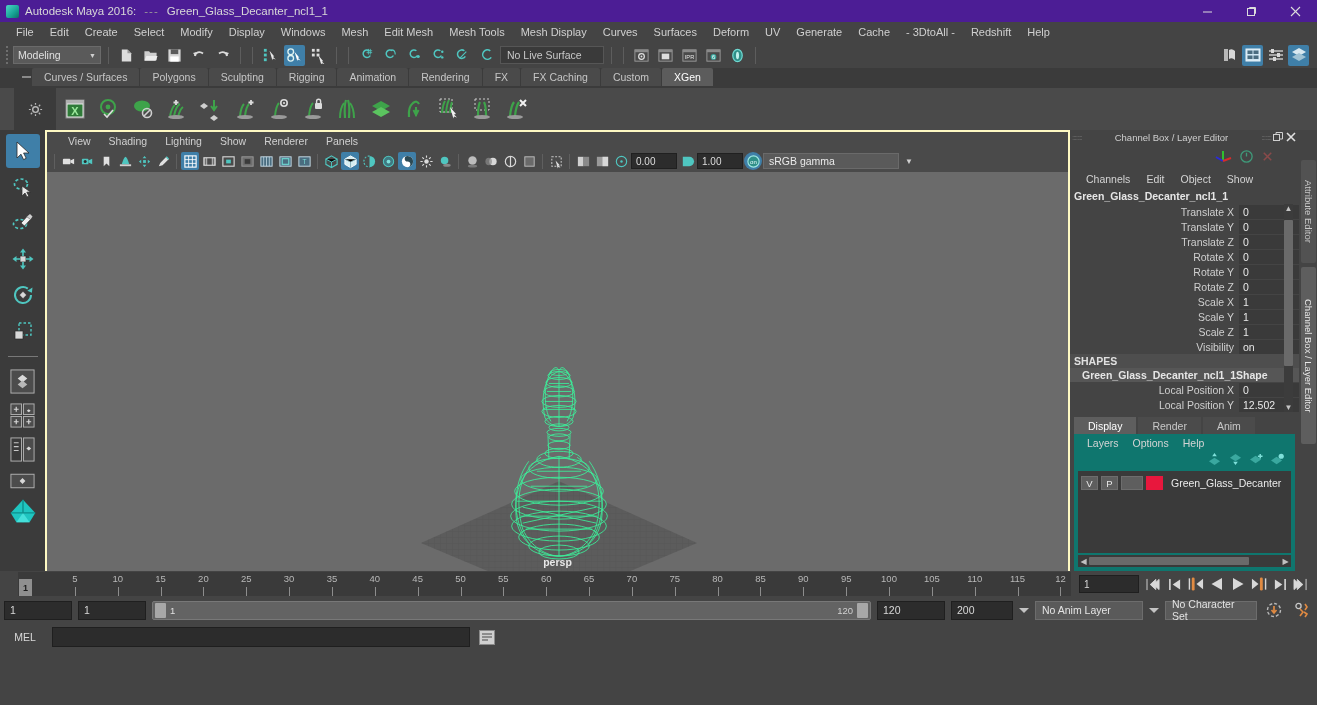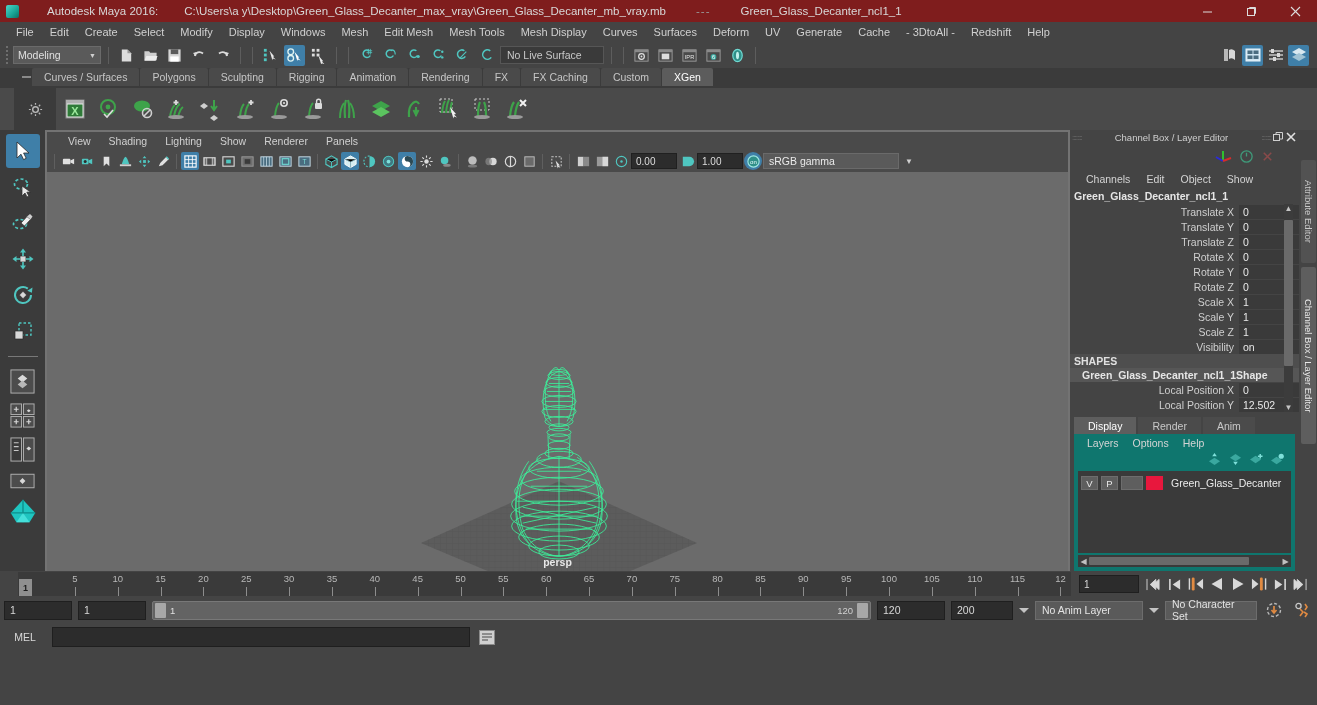--- a/index.html
+++ b/index.html
@@ -7,22 +7,22 @@
     width:1317px; height:705px;
     background:#444444;
     font-family:"Liberation Sans", sans-serif;
     font-size:11px;
     color:#c8c8c8;
     overflow:hidden;
     position:relative;
   }
   
   .titlebar{
-    height:22px; background:#7f1d1d; display:flex; align-items:center;
-    padding-left:6px; font-size:11.5px; color:#d8d8d8;gap:22px;
+    height:22px; background:#4c1d95; display:flex; align-items:center;
+    padding-left:6px; font-size:11.5px; color:#d8d8d8;
   }
   .title-icon{
     width:13px;height:13px;margin-right:6px;border-radius:2px;
     background:linear-gradient(135deg,#4fd6c8 0%,#17a495 60%,#0d6e64 100%);
     flex:none;
   }
   .title-text{white-space:nowrap;}
   .title-sep{margin:0 8px;color:#9a9a9a;letter-spacing:1px;}
   .title-obj{color:#d8d8d8;}
   .win-btns{margin-left:auto;display:flex;height:22px;}
@@ -74,21 +74,21 @@
   .main{display:flex;height:441px;}
   .toolbox{
     width:45px;background:#3b3b3b;display:flex;flex-direction:column;align-items:center;
     padding-top:4px;gap:2px;flex:none;
   }
   .tool{width:34px;height:34px;display:flex;align-items:center;justify-content:center;border-radius:3px;}
   .tool.active{background:#3f7fa8;}
   .toolbox-sep{width:30px;height:1px;background:#787878;margin:6px 0;}
   .tool-sm{width:32px;height:26px;display:flex;align-items:center;justify-content:center;}
   
-  .viewwrap{flex:1;display:flex;flex-direction:column;background:#737373;padding:2px 2px 0 2px;}
+  .viewwrap{flex:1;display:flex;flex-direction:column;background:#fef9c3;padding:2px 2px 0 2px;}
   .vmenus{height:18px;display:flex;align-items:center;gap:0;padding-left:12px;background:#4a4a4a;}
   .vmenus .mi{padding:1px 9px;font-size:10.5px;color:#d0d0d0;}
   .vtools{height:22px;background:#4a4a4a;display:flex;align-items:center;gap:1px;padding:0 4px;}
   .vb{width:18px;height:18px;display:flex;align-items:center;justify-content:center;border-radius:2px;flex:none;}
   .vb.on{background:#3f7fa8;}
   .vdiv{width:1px;height:15px;background:#5f5f5f;margin:0 3px;}
   .numfield{
     height:16px;width:46px;background:#2c2c2c;border:1px solid #202020;color:#dcdcdc;
     font-size:10px;display:flex;align-items:center;padding:0 4px;
   }
@@ -191,21 +191,20 @@
     display:flex;align-items:center;padding-left:6px;overflow:hidden;white-space:nowrap;
   }
   .scriptbtn{width:22px;height:20px;display:flex;align-items:center;justify-content:center;}
 </style>
 </head>
 <body>
 
 <div class="titlebar">
   <div class="title-icon"></div>
   <span class="title-text">Autodesk Maya 2016:</span>
-  <span class="title-text" style="margin-left:4px">C:\Users\a y\Desktop\Green_Glass_Decanter_max_vray\Green_Glass_Decanter_mb_vray.mb</span>
   <span class="title-sep">---</span>
   <span class="title-obj">Green_Glass_Decanter_ncl1_1</span>
   <div class="win-btns">
     <div class="win-btn">
         <svg width="11" height="11" viewBox="0 0 11 11">
           <line x1="1" y1="6" x2="10" y2="6" stroke="#dcdcdc" stroke-width="1"></line>
         </svg>
       </div>
     <div class="win-btn">
         <svg width="11" height="11" viewBox="0 0 11 11">

